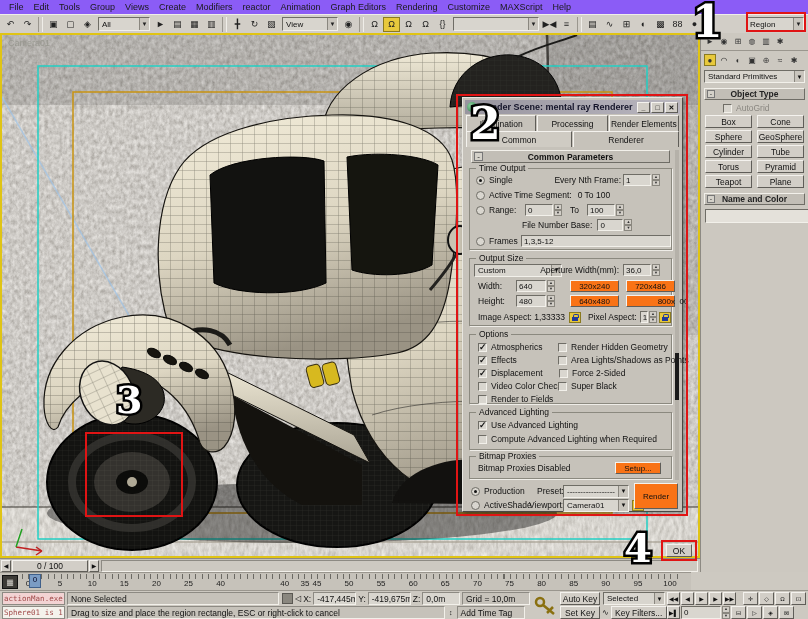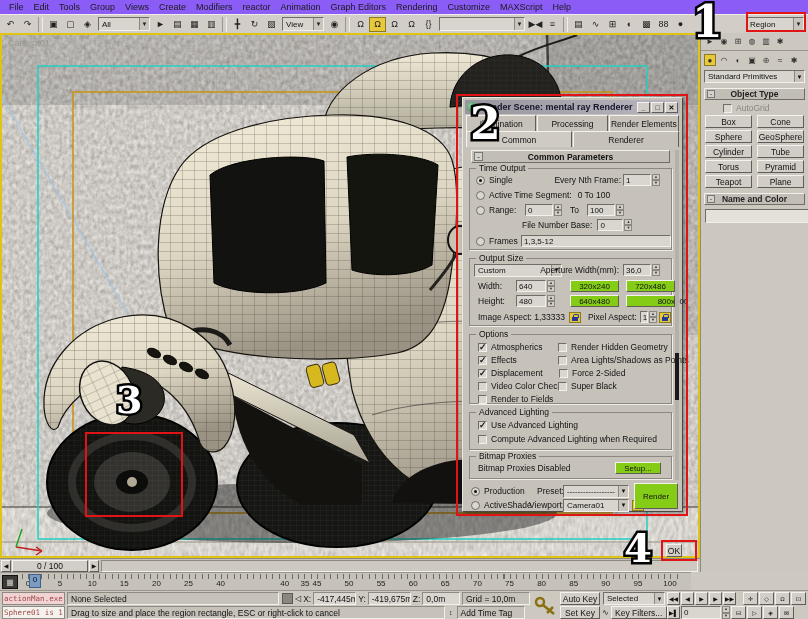--- a/index.html
+++ b/index.html
@@ -64,32 +64,32 @@
 .tab{flex:1;background:#c6c2ba;border:1px solid;border-color:#f4f2ee #5f5d58 #5f5d58 #f4f2ee;border-bottom:none;display:flex;align-items:center;justify-content:center;font-size:8.5px;height:16px;white-space:nowrap;}
 .tab.active{background:#cfcbc3;}
 #dlg-rollout{position:absolute;left:8px;top:52px;width:199px;height:13px;background:#c2beb6;border:1px solid;border-color:#f2f0ea #6f6d66 #6f6d66 #f2f0ea;display:flex;align-items:center;justify-content:center;font-weight:bold;font-size:8.5px;}
 #dlg-rollout .minus{position:absolute;left:2px;top:1px;width:9px;height:9px;border:1px solid #777;font-size:8px;line-height:7px;text-align:center;background:#d4d1c9;font-weight:normal;}
 .group{position:absolute;left:6px;width:203px;border:1px solid #8b897f;box-shadow:1px 1px 0 #efede8;}
 .group .legend{position:absolute;top:-6px;left:6px;background:#c6c2ba;padding:0 3px;font-size:8.5px;}
 .drow{position:absolute;left:0;width:100%;height:12px;display:flex;align-items:center;}
 .dfield{background:#d9d6cf;border:1px solid;border-color:#6f6d66 #f2f0ea #f2f0ea #6f6d66;height:12px;font-size:8px;display:flex;align-items:center;padding:0 2px;white-space:nowrap;overflow:hidden;}
 .spin{width:8px;height:12px;display:flex;flex-direction:column;margin-left:1px;flex:0 0 auto;}
 .spin i{flex:1;background:#d2cec7;border:1px solid #8a877f;font-size:4px;line-height:3px;text-align:center;font-style:normal;color:#333;overflow:hidden;}
-.dbtn{background:#84cc16;border:1px solid;border-color:#f4f2ee #5f5d58 #5f5d58 #f4f2ee;display:flex;align-items:center;justify-content:center;font-size:8px;white-space:nowrap;}
+.dbtn{background:#f97316;border:1px solid;border-color:#f4f2ee #5f5d58 #5f5d58 #f4f2ee;display:flex;align-items:center;justify-content:center;font-size:8px;white-space:nowrap;}
 .ddd{background:#d8d5ce;border:1px solid;border-color:#6f6d66 #f2f0ea #f2f0ea #6f6d66;height:13px;font-size:8px;display:flex;align-items:center;padding-left:3px;position:relative;white-space:nowrap;overflow:hidden;}
 .ddd .arr{position:absolute;right:0;top:0;width:10px;height:11px;background:#c9c5bd;border-left:1px solid #8a877f;display:flex;align-items:center;justify-content:center;font-size:6px;}
 .locky{width:12px;height:11px;background:#e8c838;border:1px solid #8a7a20;display:flex;align-items:center;justify-content:center;flex:0 0 auto;}
 .mini-lock{width:6px;height:4px;background:#223a9a;position:relative;margin-top:3px;}
 .mini-lock::before{content:"";position:absolute;top:-3px;left:1px;width:4px;height:3px;border:1px solid #223a9a;border-bottom:none;border-radius:2px 2px 0 0;}
 #dlg-scroll{position:absolute;right:3px;top:52px;width:4px;height:330px;background:#b5b1a9;}
 #dlg-thumb{position:absolute;left:0;width:4px;top:203px;height:47px;background:#1a1a1a;}
 
 .callout{position:absolute;font-family:"DejaVu Serif",serif;font-weight:bold;color:#fff;-webkit-text-stroke:5px #000;paint-order:stroke;z-index:60;}
 .redrect{position:absolute;border:2px solid #e01414;z-index:55;}
-#okbtn{position:absolute;left:666px;top:544px;width:16px;height:13px;z-index:56;background:#d2cec7;border:1px solid;border-color:#f4f2ee #5f5d58 #5f5d58 #f4f2ee;font-size:8.5px;display:flex;align-items:center;justify-content:center;}
+#okbtn{position:absolute;left:666px;top:544px;width:26px;height:13px;z-index:56;background:#d2cec7;border:1px solid;border-color:#f4f2ee #5f5d58 #5f5d58 #f4f2ee;font-size:8.5px;display:flex;align-items:center;justify-content:center;}
 .navbtn{width:13px;height:13px;background:#d2cec7;border:1px solid;border-color:#f4f2ee #5f5d58 #5f5d58 #f4f2ee;display:flex;align-items:center;justify-content:center;font-size:6px;margin-left:1px;flex:0 0 auto;}
 .navbtn.wide{width:15px;}
 </style>
 </head>
 <body>
 
 <div id="win">
   <div id="menubar">
       <span class="menu-item">File</span>
       <span class="menu-item">Edit</span>
@@ -118,21 +118,21 @@
         <span class="arr">▼</span>
       </div>
       <div class="tbtn">►</div>
       <div class="tbtn">▤</div>
       <div class="tbtn">▦</div>
       <div class="tbtn">▥</div>
       <div class="tsep"></div>
       <div class="tbtn">╋</div>
       <div class="tbtn">↻</div>
       <div class="tbtn">▧</div>
-      <div class="tdd" style="width: 42px;">
+      <div class="tdd" style="width: 56px;">
         <span>View</span>
         <span class="arr">▼</span>
       </div>
       <div class="tbtn">◉</div>
       <div class="tsep"></div>
       <div class="tbtn">Ω</div>
       <div class="tbtn hl">Ω</div>
       <div class="tbtn">Ω</div>
       <div class="tbtn">Ω</div>
       <div class="tbtn">{}</div>

